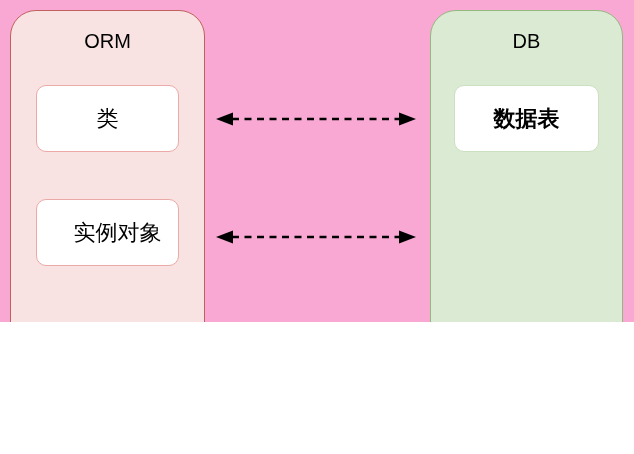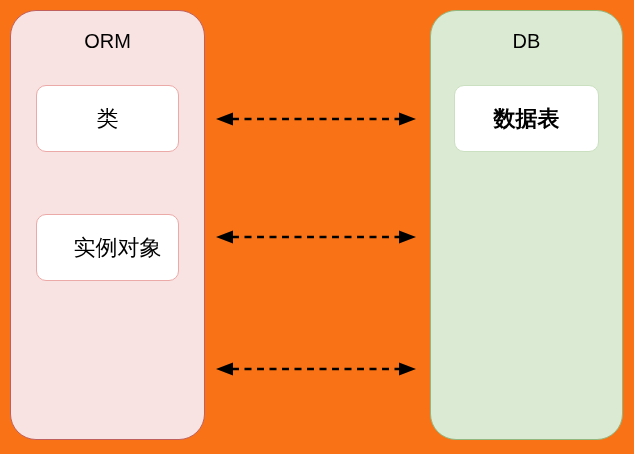--- a/index.html
+++ b/index.html
@@ -4,22 +4,22 @@
 <style>
   html, body {
     margin: 0;
     padding: 0;
     background: #ffffff;
     font-family: "Liberation Sans", "DejaVu Sans", sans-serif;
   }
   .stage {
     position: relative;
     width: 634px;
-    height: 454px;
-    background: #f97316;
+    height: 322px;
+    background: #f9a8d4;
     overflow: hidden;
     color: var(--text, #000000);
   }
   .panel {
     position: absolute;
     top: 10px;
     height: 430px;
     border-radius: 26px;
     box-sizing: border-box;
   }
@@ -63,21 +63,21 @@
     border: 1px solid var(--orm-item-stroke, #eba9a7);
   }
   .panel.db .node {
     left: 23px;
     width: 145px;
     height: 67px;
     border: 1px solid var(--db-item-stroke, #cbe0c0);
     font-weight: bold;
   }
   .row-0 { top: 74px; }
-  .row-1 { top: 203px; padding-left: 20px; }
+  .row-1 { top: 188px; padding-left: 20px; }
   .row-2 { top: 312px; }
   .connector {
     position: absolute;
     left: 215px;
     width: 202px;
     height: 18px;
   }
   .conn-0 { top: 110px; }
   .conn-1 { top: 228px; }
   .conn-2 { top: 360px; }

